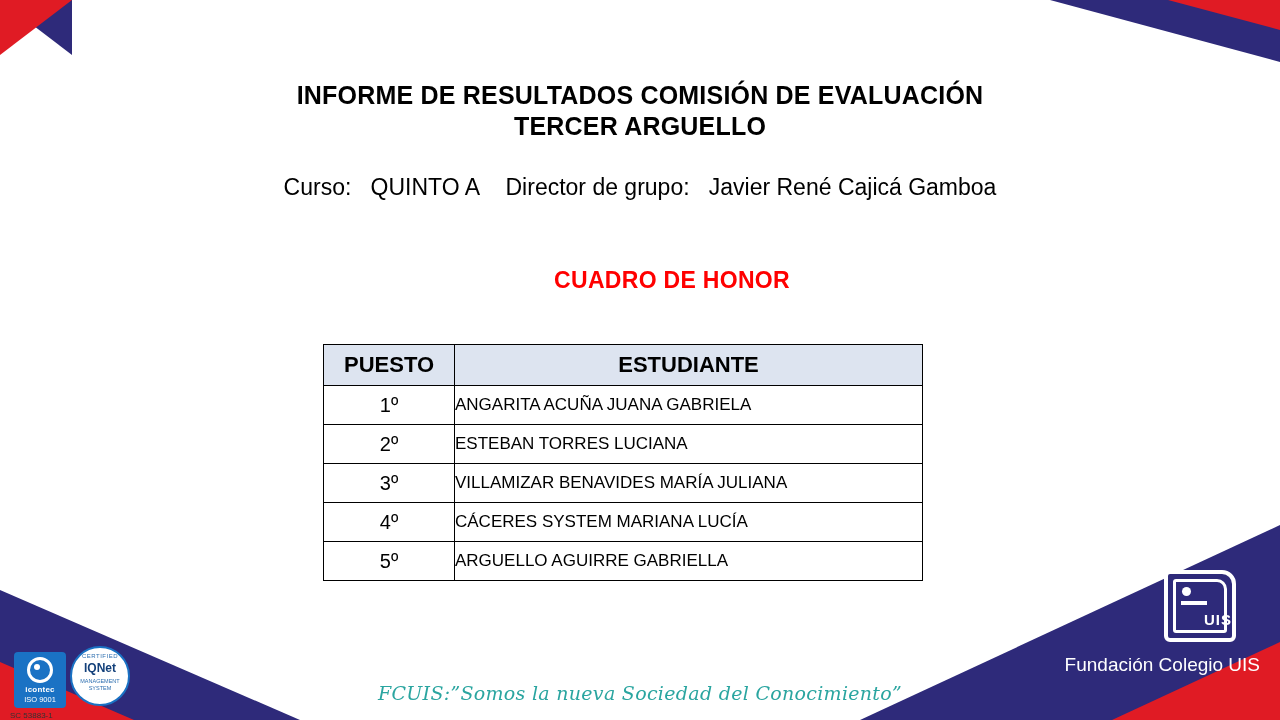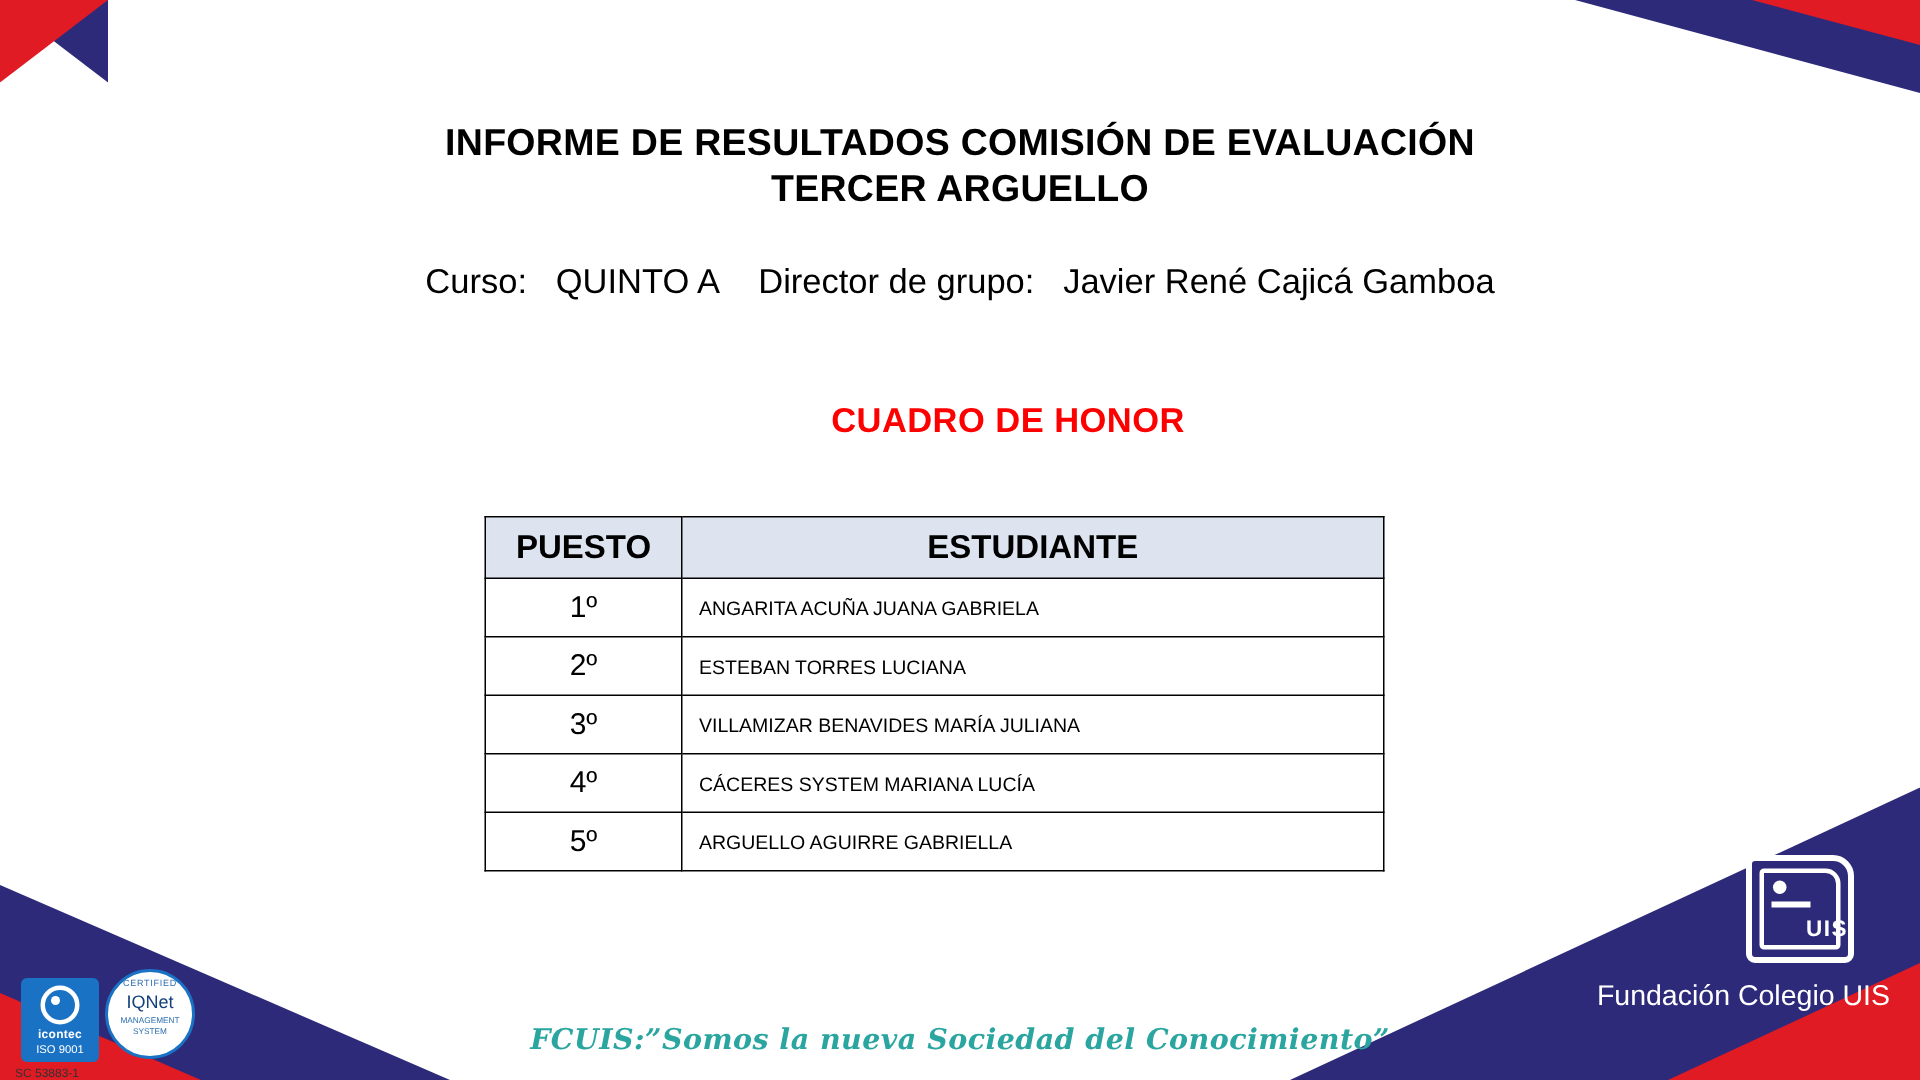--- a/index.html
+++ b/index.html
@@ -166,22 +166,21 @@
   .col-puesto { width: 131px; }
   .col-est { width: 468px; }
 
   .honor-table td.puesto {
     text-align: center;
     font-size: 20px;
     color: #000000;
   }
   .honor-table td.est {
     text-align: left;
-    font-size: 13px;
-    padding-left: 11px;
+    font-size: 17px;
     color: #000000;
   }
 
   
   .icontec-badge {
     position: absolute;
     left: 14px;
     bottom: 12px;
     width: 52px;
     height: 56px;
@@ -238,21 +237,21 @@
     overflow: hidden;
   }
   .iqnet-badge .top-arc {
     font-size: 6px;
     color: #2e6fb0;
     margin-top: 5px;
     letter-spacing: 0.5px;
   }
   .iqnet-badge .mid {
     font-size: 12px;
-    font-weight: normal;
+    font-weight: bold;
     color: #13407a;
     margin-top: 2px;
   }
   .iqnet-badge .bot {
     font-size: 5.5px;
     color: #2e6fb0;
     margin-top: 3px;
     line-height: 7px;
   }
 
@@ -260,21 +259,20 @@
     position: absolute;
     left: 0;
     bottom: 16px;
     width: 1280px;
     text-align: center;
     font-family: "DejaVu Serif", serif;
     font-style: italic;
     font-size: 19px;
     color: #2aa5a0;
     letter-spacing: 0.3px;
-    font-weight: bold;
   }
 
   .fcuis-logo {
     position: absolute;
     right: 44px;
     bottom: 78px;
     width: 72px;
     height: 72px;
     border: 4px solid #ffffff;
     border-radius: 6px 14px 6px 6px;

